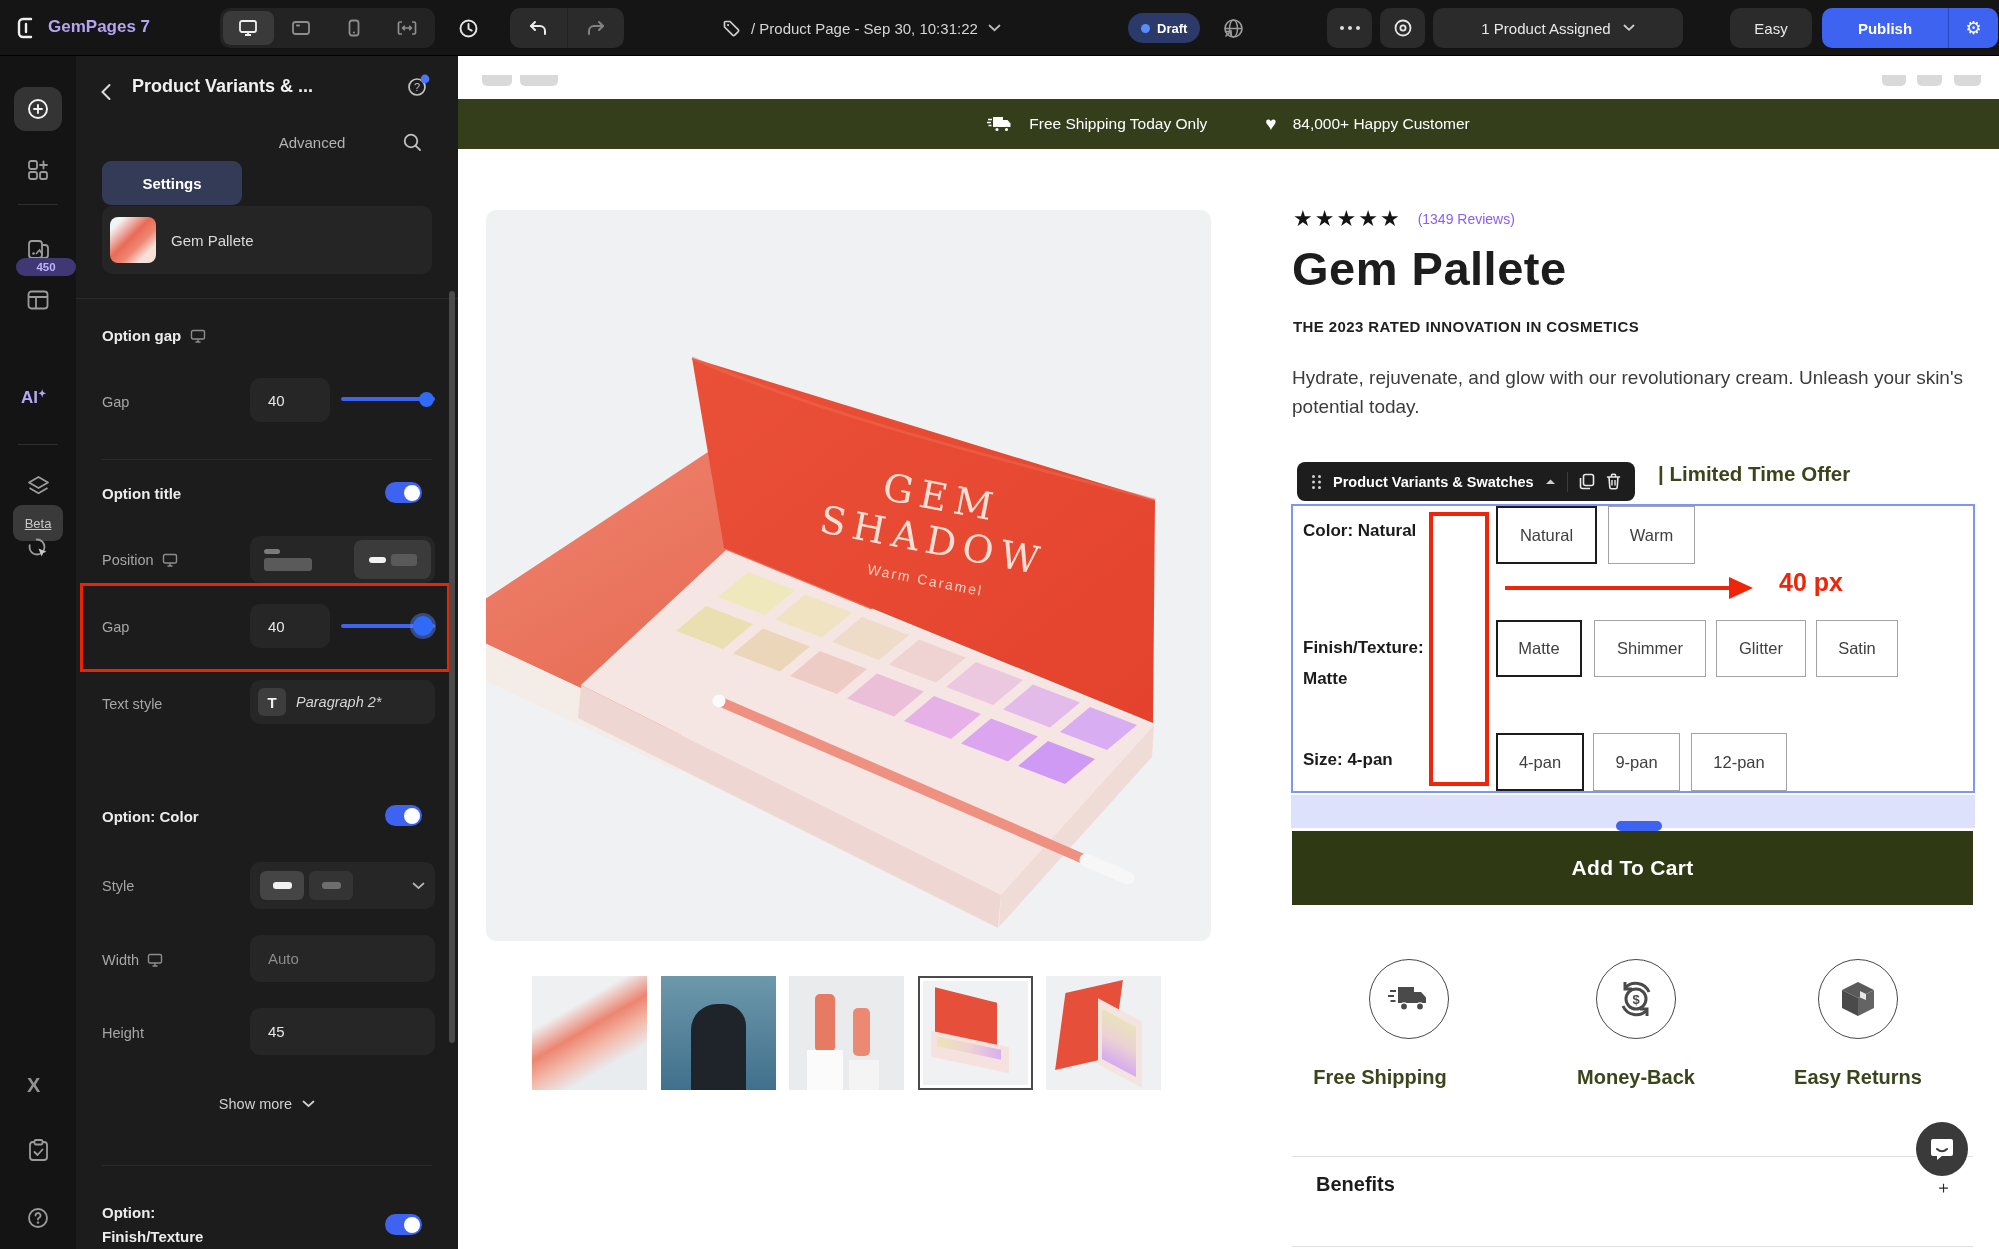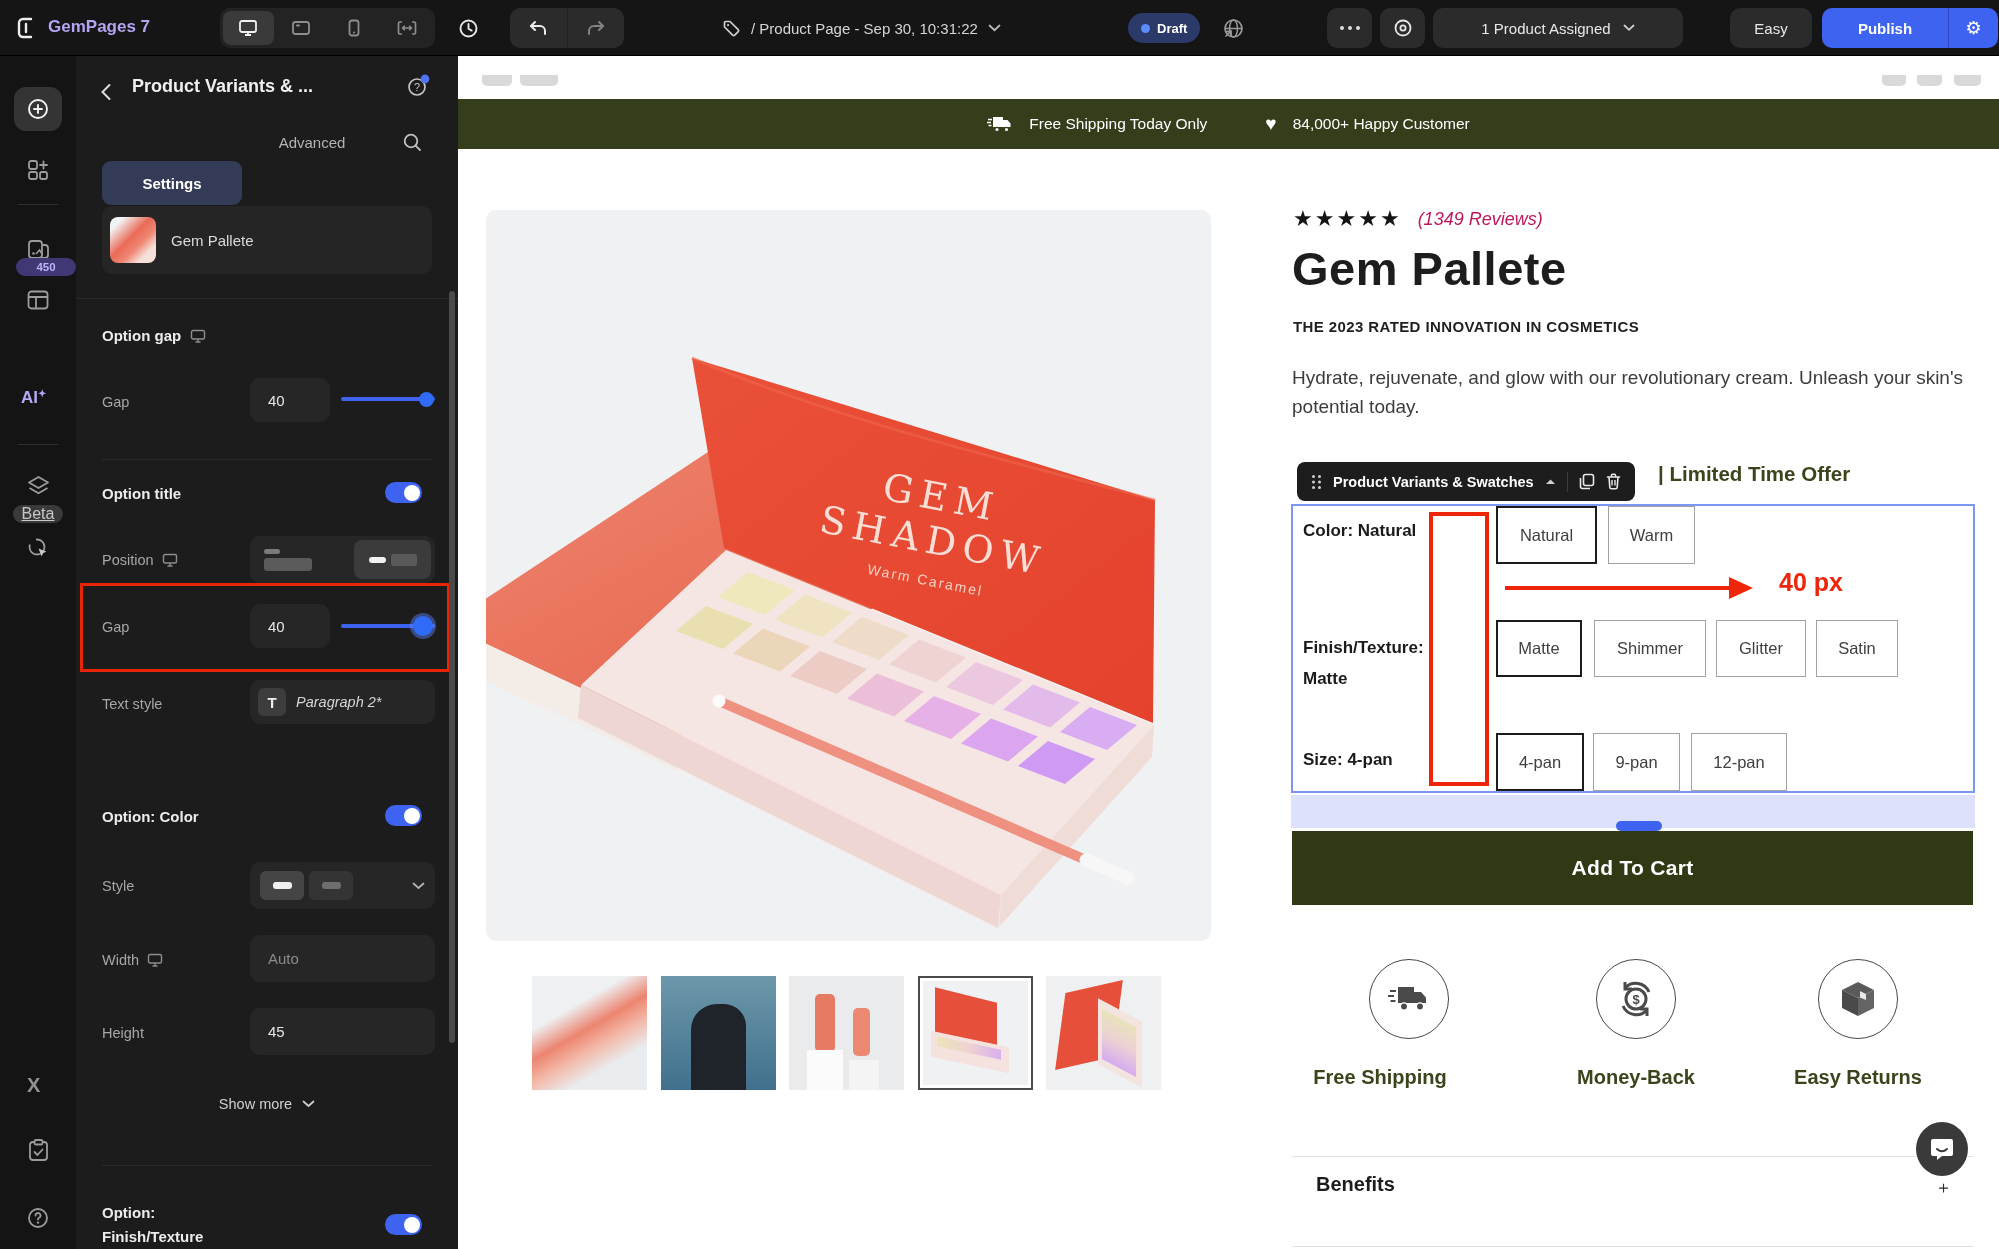--- a/index.html
+++ b/index.html
@@ -24,21 +24,21 @@
   .bluebtn .pub { flex:1; display:flex; align-items:center; justify-content:center; color:#fff; font-size:15px; font-weight:600; }
   .bluebtn .gearseg { width:50px; border-left:1px solid #2c49c4; display:flex; align-items:center; justify-content:center; color:#fff; font-size:18px; }
   .dots3 { display:flex; gap:4px; }
   .dots3 i { width:4px; height:4px; border-radius:50%; background:#dcdcdc; }
 
   
   #rail { position:absolute; left:0; top:56px; width:76px; height:1193px; background:#141414; z-index:30; }
   .railbtn { position:absolute; left:14px; width:48px; height:44px; border-radius:12px; display:flex; align-items:center; justify-content:center; }
   .raildiv { position:absolute; left:18px; width:40px; height:1px; background:#2e2e2e; }
   .badge450 { position:absolute; left:16px; width:60px; height:18px; border-radius:9px; background:#3f3875; color:#beb3fa; font-size:11.5px; font-weight:700; display:flex; align-items:center; justify-content:center; }
-  .badgebeta { position:absolute; left:13px; width:50px; height:18px; border-radius:9px; background:#3a3a3a; color:#c8c8c8; font-size:16px; display:flex; align-items:center; justify-content:center;text-decoration:underline; }
+  .badgebeta { position:absolute; left:13px; width:50px; height:36px; border-radius:9px; background:#3a3a3a; color:#c8c8c8; font-size:13px; display:flex; align-items:center; justify-content:center;text-decoration:underline; }
   .ai-label { color:#b7a7f7; font-size:17px; font-weight:700; position:absolute; left:21px; }
 
   
   #panel { position:absolute; left:76px; top:56px; width:382px; height:1193px; background:#1c1c1c; z-index:20; }
   .ptitle { color:#f0f0f0; font-size:18px; font-weight:700; }
   .ptab { position:absolute; top:64px; height:44px; width:140px; border-radius:9px; display:flex; align-items:center; justify-content:center; font-size:15px; }
   .ptab.sel { background:#343b57; color:#fff; font-weight:600;margin-top:41px; }
   .ptab.unsel { color:#b3b3b3; }
   .plabel { color:#a6a6a6; font-size:14.5px; position:absolute; left:26px; display:flex; gap:8px; align-items:center;}
   .phead { color:#ececec; font-size:15px; font-weight:700; position:absolute; left:26px; display:flex; gap:9px; align-items:center;}
@@ -476,21 +476,21 @@
     </div>
   </div>
   <div class="thumb" style="left:588px;background:#eef0f1;">
     <div style="position:absolute;left:14px;top:12px;width:58px;height:74px;background:#e6503a;transform:skewY(-20deg) rotate(8deg);"></div>
     <div style="position:absolute;left:52px;top:34px;width:44px;height:66px;background:#f3e4e0;transform:skewY(28deg);"></div>
     <div style="position:absolute;left:56px;top:42px;width:34px;height:50px;transform:skewY(28deg);background:linear-gradient(180deg,#e8e3bb,#ecd1d4,#d5abf0);"></div>
   </div>
 
   <div class="abs" style="left:835px;top:150px;display:flex;align-items:center;gap:16px;">
     <span style="font-size:22px;letter-spacing:2px;color:#141414;">★★★★★</span>
-    <span style="font-size:18px;color:#be185d;font-style:italic;">(1349 Reviews)</span>
+    <span style="font-size:14px;color:#8b5cf6;">(1349 Reviews)</span>
   </div>
   <div class="abs ttl" style="left:834px;top:185px;">Gem Pallete</div>
   <div class="abs" style="left:835px;top:262px;font-size:15px;font-weight:700;color:#1f1f1f;letter-spacing:.4px;">THE 2023 RATED INNOVATION IN COSMETICS</div>
   <div class="abs" style="left:839px;top:406px;height:39px;background:#1d1d1d;border-radius:8px;display:flex;align-items:center;gap:11px;padding:0 14px;z-index:12;">
     <svg width="11" height="16" viewBox="0 0 11 16">
         <g fill="#cfcfcf">
           <circle cx="2.5" cy="2.5" r="1.5"></circle>
           <circle cx="8.5" cy="2.5" r="1.5"></circle>
           <circle cx="2.5" cy="8" r="1.5"></circle>
           <circle cx="8.5" cy="8" r="1.5"></circle>

